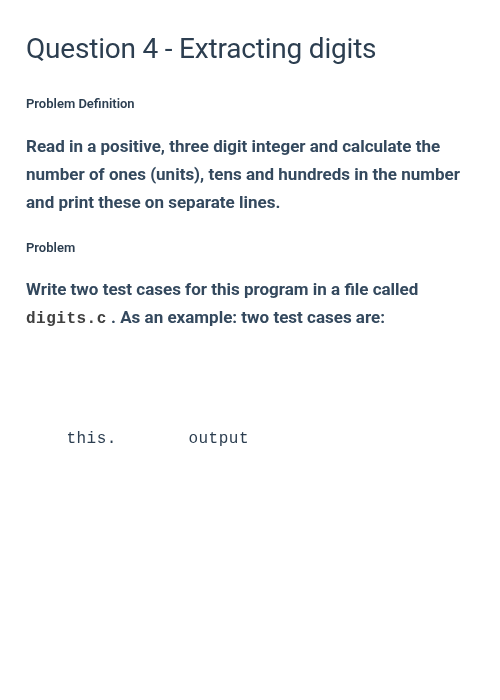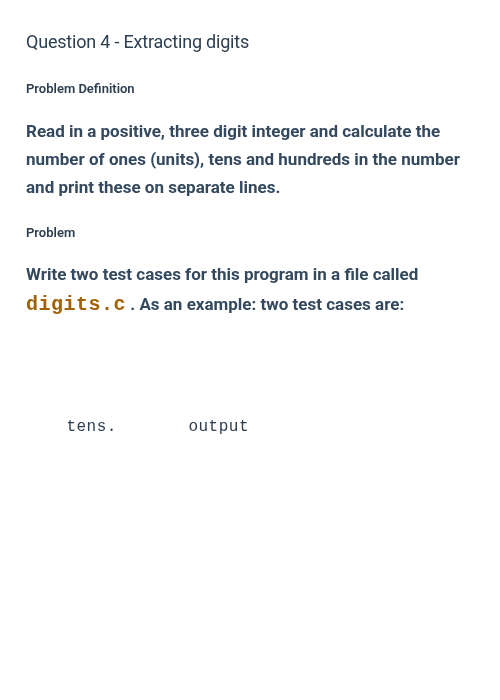--- a/index.html
+++ b/index.html
@@ -9,43 +9,43 @@
     }
     body {
       font-family: -apple-system, BlinkMacSystemFont, "Segoe UI", Roboto, Helvetica, Arial, sans-serif;
       background: #ffffff;
       color: #2c3e50;
       padding: 28px 26px;
       width: 500px;
       line-height: 1.5;
     }
     h1 {
-      font-size: 18px;
+      font-size: 28px;
       font-weight: 400;
       color: #2c3e50;
       margin-bottom: 24px;
       letter-spacing: -0.2px;
     }
     h2 {
       font-size: 13px;
       font-weight: 600;
       color: #2c3e50;
       margin-bottom: 18px;
     }
     p {
       font-size: 17px;
       font-weight: 700;
       color: #34495e;
       line-height: 1.65;
       margin-bottom: 22px;
     }
     code {
       font-family: "Courier New", Courier, monospace;
-      font-size: 20px;
-      color: #a16207;
+      font-size: 16px;
+      color: #404040;
       letter-spacing: 0.5px;
     }
     .test-table {
       font-family: "Courier New", Courier, monospace;
       font-size: 16px;
       color: #2c3e50;
       letter-spacing: 0.5px;
       line-height: 1.5;
       white-space: pre;
     }
@@ -73,16 +73,16 @@
 <p>Read in a positive, three digit integer and calculate the number of ones (units), tens and hundreds in the number and print these on separate lines.</p>
 
 <h2>Problem</h2>
 
 <p>
   <span>Write two test cases for this program in a file called </span><code>digits.c</code><span> . As an example: two test cases are:</span>
 </p>
 
 <div class="test-table">
   <div class="test-row">
-    <span class="col-input">tens.</span><span class="col-output">output</span>
+    <span class="col-input">this.</span><span class="col-output">output</span>
   </div>
   
 </div>
 
 </body></html>

